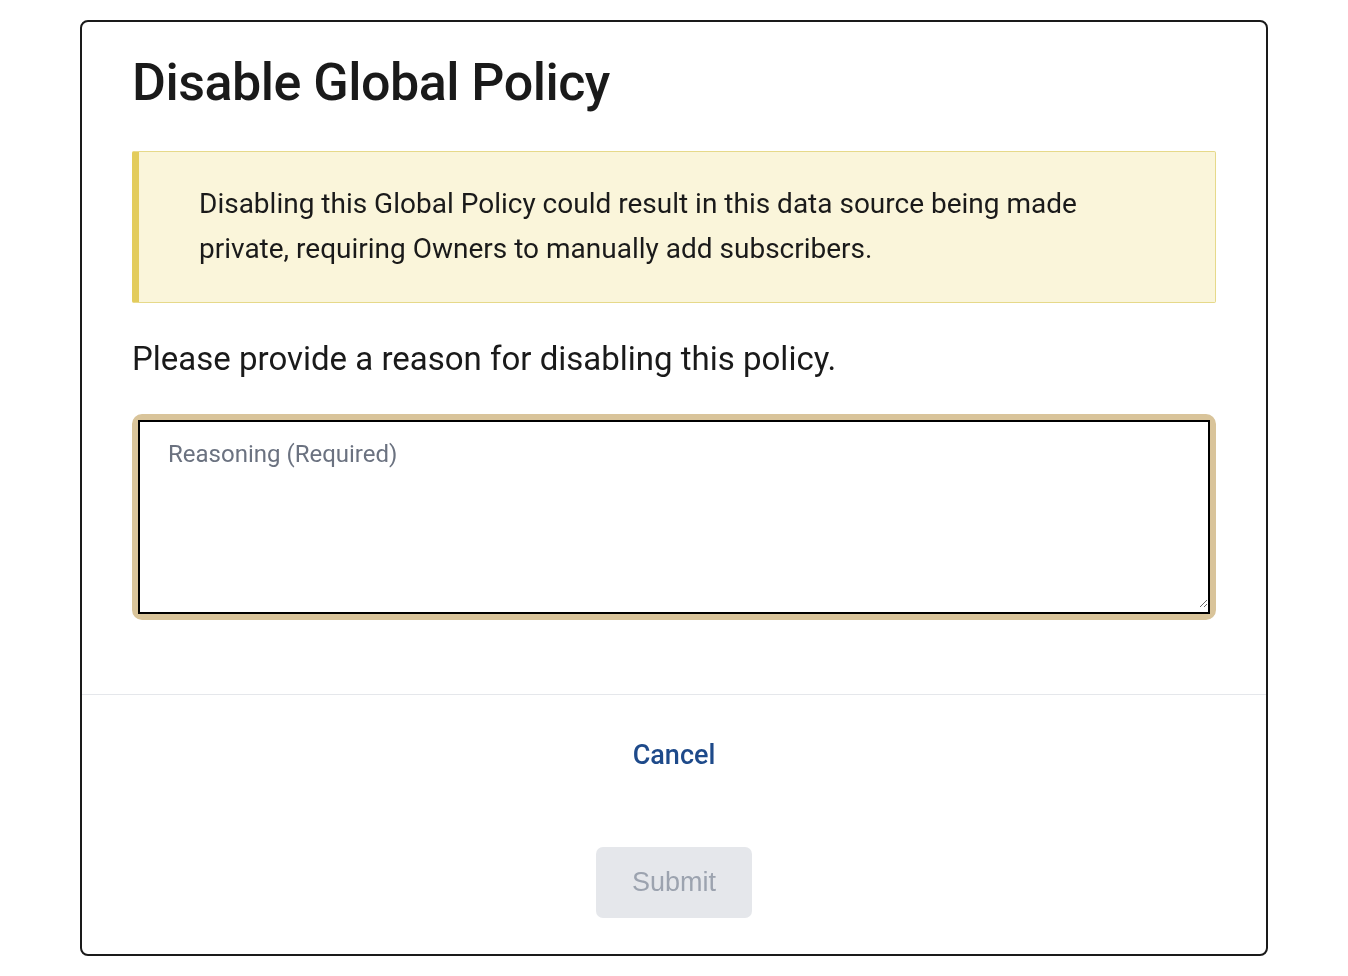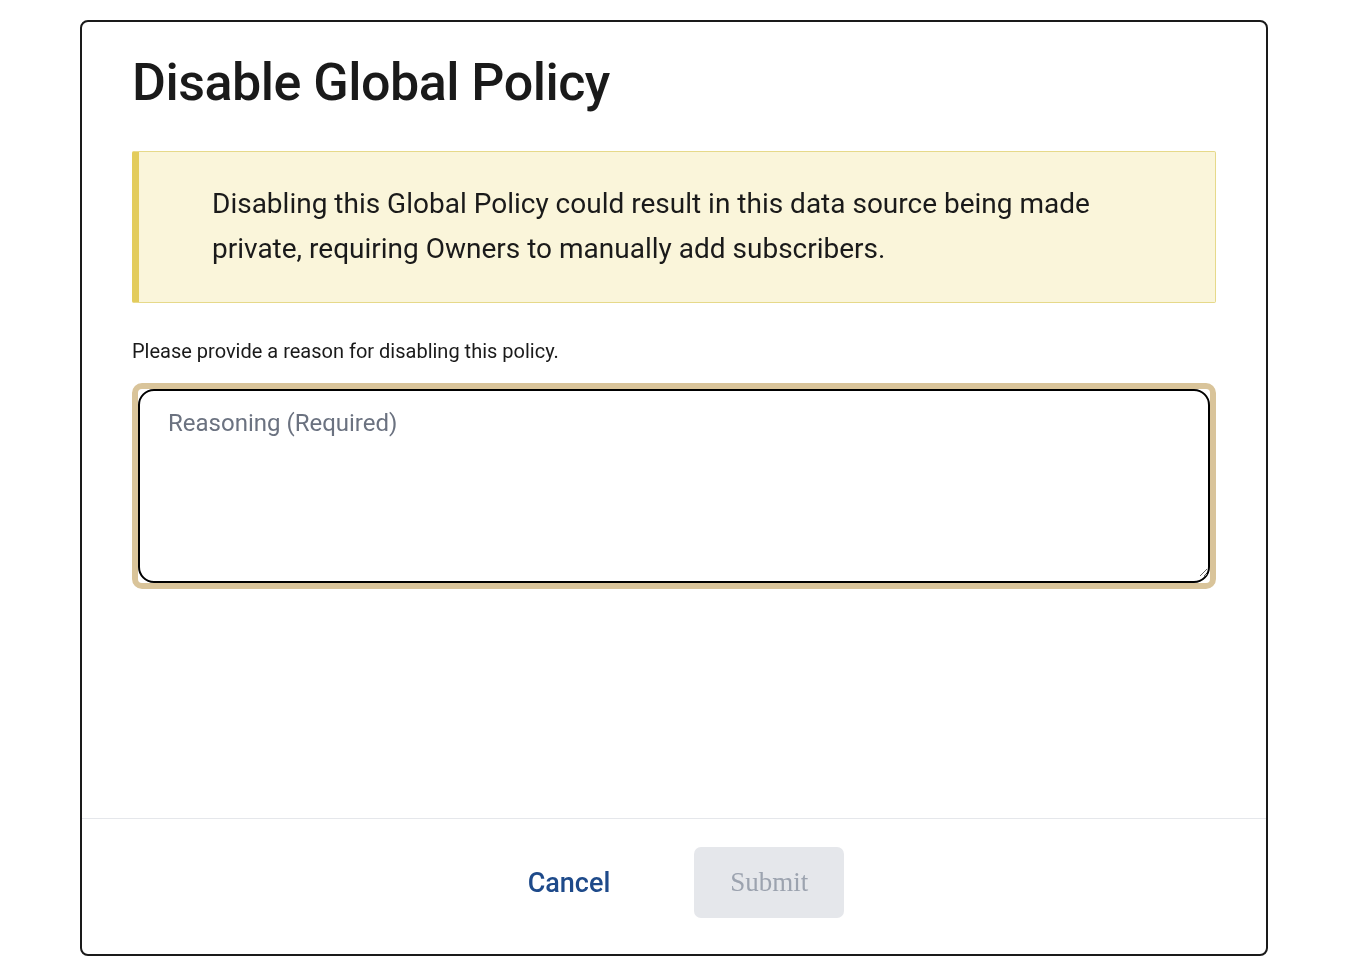--- a/index.html
+++ b/index.html
@@ -42,38 +42,37 @@
       border-left: 7px solid #e3cc5c;
       border-radius: 2px;
       padding: 30px 60px 30px 60px;
       margin-bottom: 32px;
     }
     .warning-text {
       font-size: 28px;
       line-height: 1.6;
       color: #1a1a1a;
       font-weight: 400;
-      margin-left: 13px;
     }
     .prompt-label {
-      font-size: 20px;
+      font-size: 33px;
       color: #1a1a1a;
       margin-top: 36px;
-      margin-bottom: 20px;
+      margin-bottom: 36px;
       font-weight: 400;
     }
     .textarea-wrapper {
       position: relative;
       border: 6px solid #d9c49a;
       border-radius: 10px;
       padding: 0;
     }
     .textarea-inner {
       border: 2px solid #000000;
-      border-radius: 16px;
+      border-radius: 0;
       background: #ffffff;
       position: relative;
     }
     .floating-label {
       position: absolute;
       top: 18px;
       left: 28px;
       font-size: 24px;
       color: #6b7280;
       pointer-events: none;
@@ -90,41 +89,42 @@
       resize: both;
       background: transparent;
     }
     .modal-footer {
       border-top: 1px solid #e5e7eb;
       padding: 28px 50px 36px 50px;
       display: flex;
       justify-content: center;
       align-items: center;
       gap: 60px;
+      flex-direction: column;
     }
     .btn-cancel {
       background: transparent;
       border: none;
       color: #1e4a8a;
       font-size: 27px;
       font-weight: 500;
       cursor: pointer;
       padding: 16px 24px;
       font-family: inherit;
     }
     .btn-submit {
       background: #e5e7eb;
       border: none;
       color: #9ca3af;
       font-size: 27px;
       font-weight: 500;
       cursor: not-allowed;
       padding: 20px 36px;
       border-radius: 7px;
-      font-family: Liberation Serif, serif;
+      font-family: Liberation Sans, sans-serif;
     }
   </style>
 </head>
 <body>
 
 <div class="modal">
   <div class="modal-body">
     <h1 class="modal-title">Disable Global Policy</h1>
 
     <div class="warning-box">

